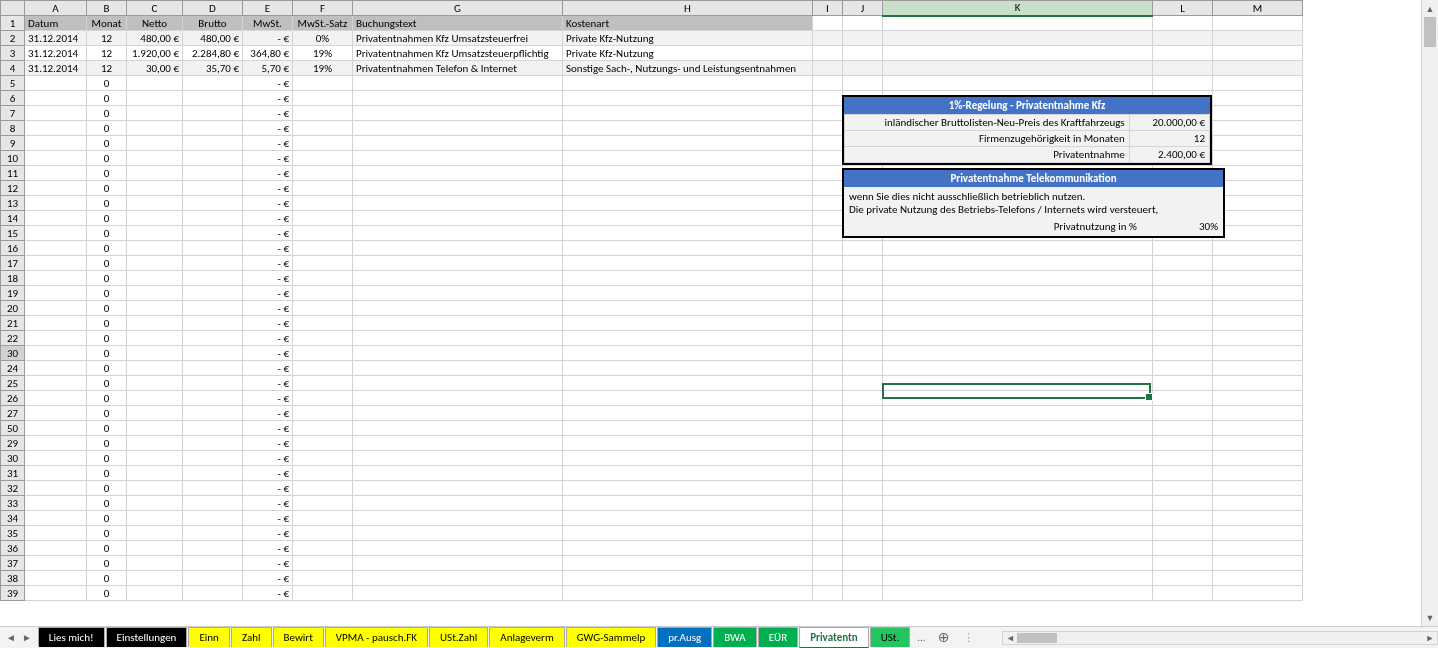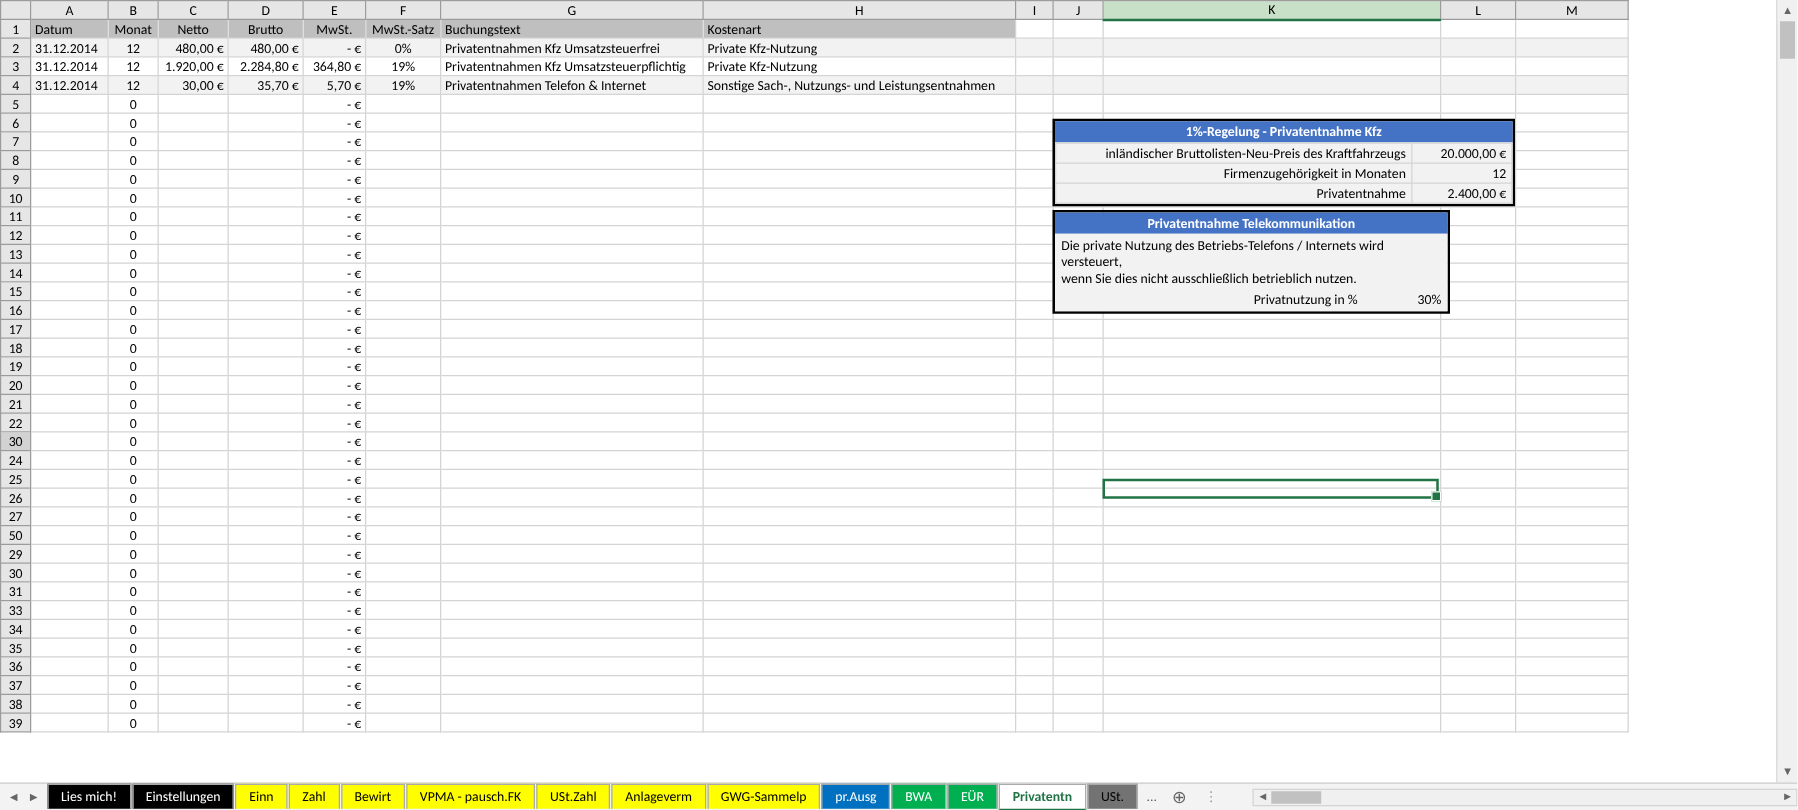--- a/index.html
+++ b/index.html
@@ -33,21 +33,21 @@
   .tabstrip { position: absolute; left: 0; right: 0; bottom: 0; height: 22px; background: #f3f3f3; border-top: 1px solid #ccc; display: flex; align-items: center; font-size: 11px; }
   .tabnav { display: flex; padding: 0 6px; gap: 6px; color: #666; }
   .tabnav span { cursor: pointer; font-size: 10px; }
   .tabs { display: flex; height: 100%; align-items: flex-start; }
   .tab { padding: 3px 10px; border: 1px solid #aaa; border-bottom: none; margin-right: 1px; background: #e6e6e6; cursor: pointer; white-space: nowrap; font-size: 11px; }
   .tab.black { background: #000; color: #fff; }
   .tab.yellow { background: #ffff00; color: #000; }
   .tab.blue { background: #0070c0; color: #fff; }
   .tab.green { background: #00b050; color: #fff; }
   .tab.active { background: #fff; border-bottom: 2px solid #217346; color: #217346; font-weight: bold; }
-  .tab.ltgreen { background: #737373; color: #000; }
+  .tab.ltgreen { background: #22c55e; color: #000; }
   .tab-more { padding: 0 6px; color: #666; }
   .tab-add { padding: 0 6px; color: #666; font-size: 14px; }
   .hscroll-area { flex: 1; display: flex; align-items: center; margin-left: 20px; }
   .hscroll { flex: 1; height: 14px; background: #f0f0f0; border: 1px solid #d4d4d4; display: flex; align-items: center; }
   .hscroll .btn { width: 14px; text-align: center; font-size: 9px; color: #666; }
   .hscroll .track { flex: 1; position: relative; height: 100%; }
   .hscroll .thumb { position: absolute; left: 0; width: 40px; height: 10px; top: 1px; background: #c1c1c1; }
 </style>
 </head>
 <body>
@@ -577,20 +577,36 @@
           <td class="right"></td>
           <td class="right"></td>
           <td class="right"></td>
           <td class="right"></td>
           <td class="right"></td>
           <td class="right"></td>
           <td class="right"></td>
           <td class="right"></td>
         </tr>
         <tr>
+          <th class="rowhead">32</th>
+          <td class="right"></td>
+          <td class="center">0</td>
+          <td class="right"></td>
+          <td class="right"></td>
+          <td class="right">-   €</td>
+          <td class="right"></td>
+          <td class="right"></td>
+          <td class="right"></td>
+          <td class="right"></td>
+          <td class="right"></td>
+          <td class="right"></td>
+          <td class="right"></td>
+          <td class="right"></td>
+        </tr>
+        <tr>
           <th class="rowhead">33</th>
           <td class="right"></td>
           <td class="center">0</td>
           <td class="right"></td>
           <td class="right"></td>
           <td class="right">-   €</td>
           <td class="right"></td>
           <td class="right"></td>
           <td class="right"></td>
           <td class="right"></td>
@@ -710,25 +726,25 @@
             <td class="right" style="width:78%">Firmenzugehörigkeit in Monaten</td>
             <td class="right">12</td>
           </tr>
           <tr class="box-row">
             <td class="right" style="width:78%">Privatentnahme</td>
             <td class="right">2.400,00 €</td>
           </tr>
         </tbody>
       </table>
     </div>
-    <div class="box" style="position: absolute; left: 842px; top: 168px; width: 318px;">
+    <div class="box" style="position: absolute; left: 842px; top: 168px; width: 383px;">
       <div class="box-title">Privatentnahme Telekommunikation</div>
 <div class="box-body" style="padding:3px 5px">
+  <div>wenn Sie dies nicht ausschließlich betrieblich nutzen.</div>
   <div>Die private Nutzung des Betriebs-Telefons / Internets wird versteuert,</div>
-  <div>wenn Sie dies nicht ausschließlich betrieblich nutzen.</div>
   <table style="width:100%;border-collapse:collapse;margin-top:4px">
           <tbody>
             <tr>
               <td class="right" style="width:78%">Privatnutzung in %</td>
               <td class="right">30%</td>
             </tr>
           </tbody>
         </table>
 </div>
     </div>

